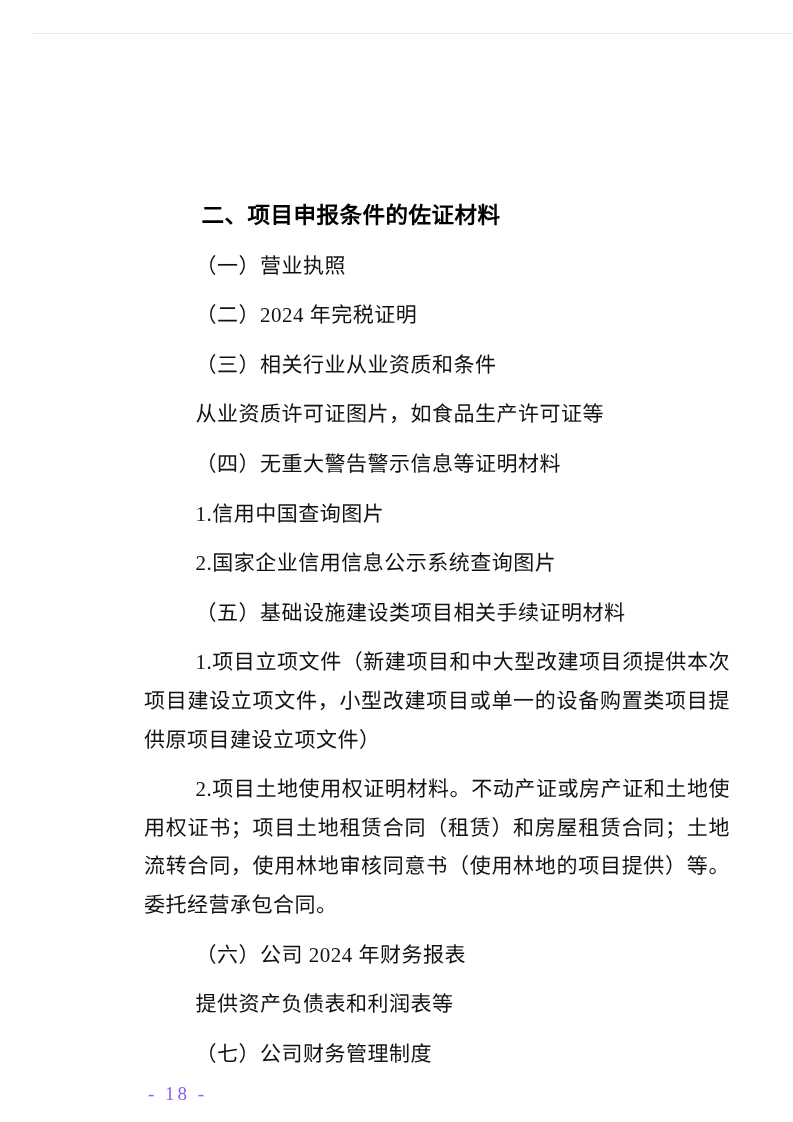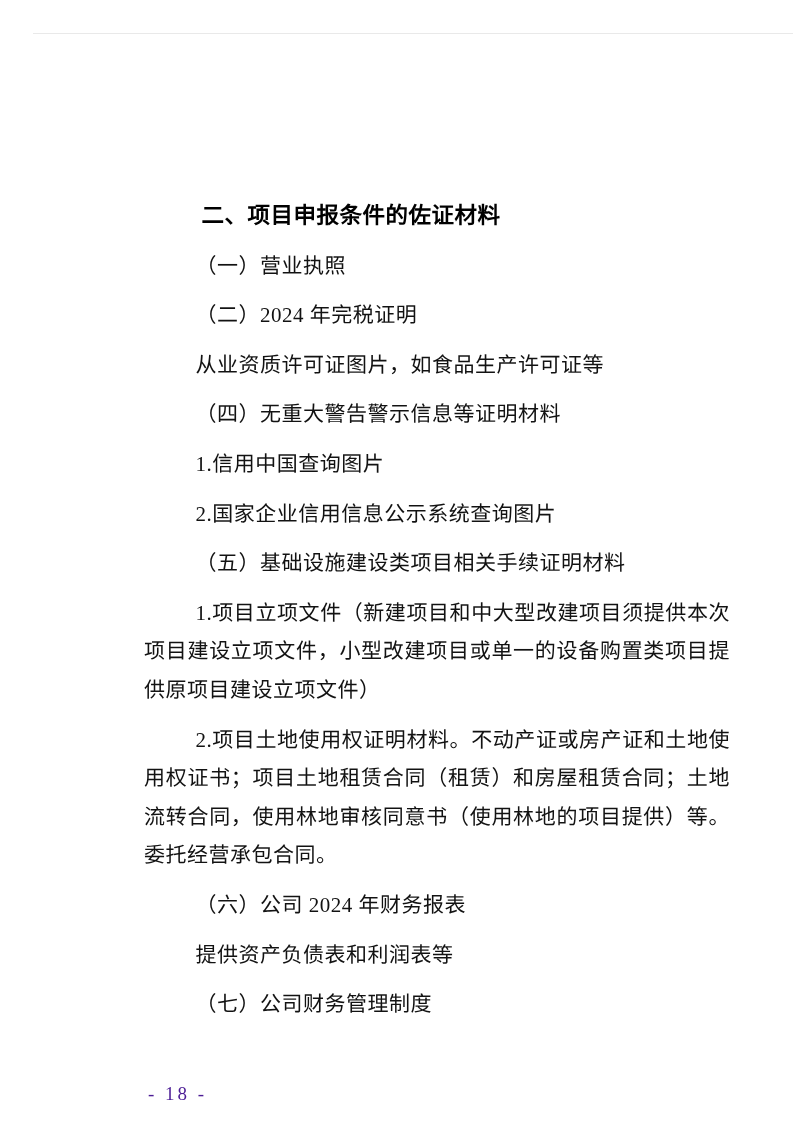--- a/index.html
+++ b/index.html
@@ -49,34 +49,35 @@
   }
 
   .page-number {
     position: absolute;
     left: 104px;
     top: 1037px;
     font-family: "Liberation Serif", "DejaVu Serif", serif;
     font-size: 19px;
     line-height: 24px;
     letter-spacing: 3px;
-    color: #4c1d95;
+    color: #8b5cf6;
     text-align: center;
   }
 </style>
 </head>
 <body>
 
 <div class="page">
 
   <div class="content">
     <h2 class="doc-heading">二、项目申报条件的佐证材料</h2>
 
     <p class="para">（一）营业执照</p>
     <p class="para">（二）2024 年完税证明</p>
+    <p class="para">（三）相关行业从业资质和条件</p>
     <p class="para">从业资质许可证图片，如食品生产许可证等</p>
     <p class="para">（四）无重大警告警示信息等证明材料</p>
     <p class="para">1.信用中国查询图片</p>
     <p class="para">2.国家企业信用信息公示系统查询图片</p>
     <p class="para">（五）基础设施建设类项目相关手续证明材料</p>
     <p class="para">1.项目立项文件（新建项目和中大型改建项目须提供本次项目建设立项文件，小型改建项目或单一的设备购置类项目提供原项目建设立项文件）</p>
     <p class="para">2.项目土地使用权证明材料。不动产证或房产证和土地使用权证书；项目土地租赁合同（租赁）和房屋租赁合同；土地流转合同，使用林地审核同意书（使用林地的项目提供）等。委托经营承包合同。</p>
     <p class="para">（六）公司 2024 年财务报表</p>
     <p class="para">提供资产负债表和利润表等</p>
     <p class="para">（七）公司财务管理制度</p>

